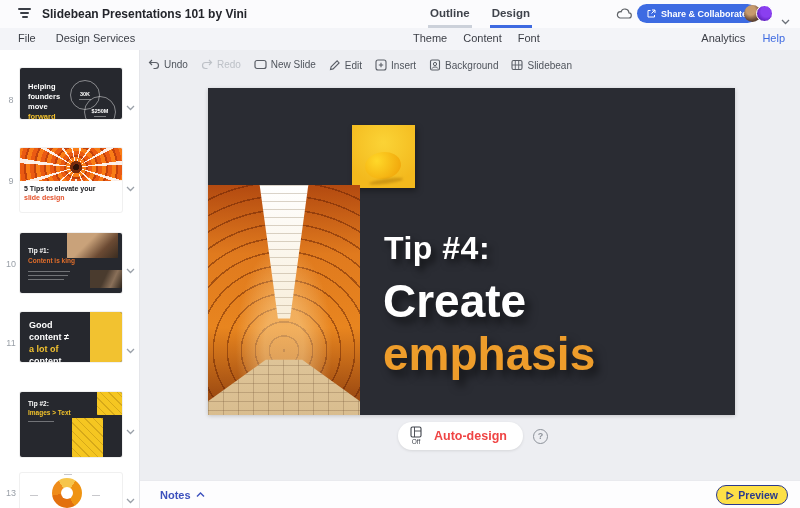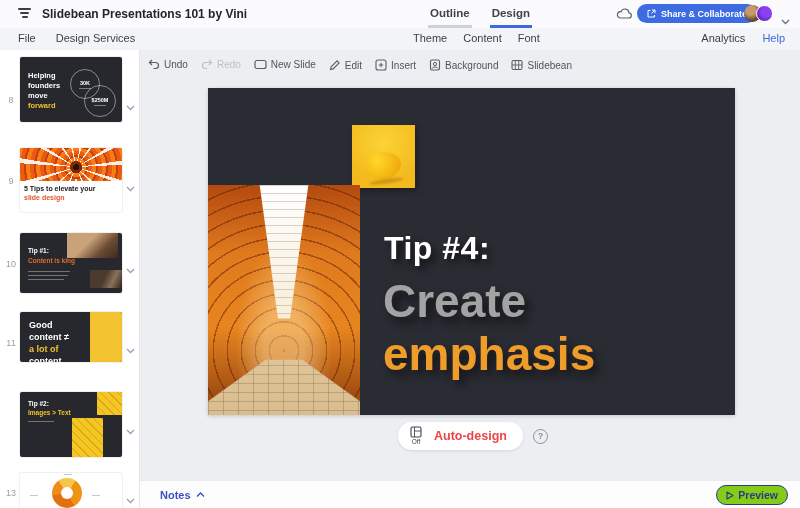--- a/index.html
+++ b/index.html
@@ -37,21 +37,21 @@
 
   
   .sidebar { position:absolute; left:0; top:50px; width:140px; height:458px; background:#fff; border-right:1px solid #e5e6ea; overflow:hidden; z-index:4; }
   .slide-num { position:absolute; left:5px; font-size:9px; color:#9aa0a8; width:12px; text-align:center; }
   .thumb-chev { position:absolute; left:126px; }
   .thumb { position:absolute; left:20px; width:102px; border-radius:2px; overflow:hidden; box-shadow:0 0 0 1px rgba(0,0,0,.06); }
   .thumb.dark { background:#26282e; }
   .thumb.light { background:#fff; }
 
   
-  .t8 { top:7px; height:65px; }
+  .t8 { top:18px; height:51px; }
   .t8 .txt { position:absolute; left:8px; top:14px; font-size:7.5px; font-weight:800; color:#fff; line-height:10px; }
   .t8 .accent { color:#f0c02e; }
   .stat-circle { position:absolute; border:1px solid rgba(255,255,255,.45); border-radius:50%; color:#fff; display:flex; flex-direction:column; align-items:center; justify-content:center; }
   .stat1 { width:30px; height:30px; left:50px; top:12px; font-size:5.5px; font-weight:700; }
   .stat2 { width:32px; height:32px; left:64px; top:28px; font-size:5.5px; font-weight:700; }
   .stat-sub { width:12px; height:1px; background:rgba(255,255,255,.4); margin-top:2px; }
 
   
   .t9 { top:98px; height:64px; }
   .t9 .img { position:absolute; left:0; top:0; width:102px; height:33px;
@@ -116,33 +116,33 @@
     clip-path:polygon(34% 0, 66% 0, 54% 58%, 46% 58%);
     background:repeating-linear-gradient(180deg, rgba(150,130,100,.35) 0 1px, rgba(0,0,0,0) 1px 8px), linear-gradient(#ffffff, #f6ead2 70%, #e3d2b4); }
   .t-floor { position:absolute; left:0; top:0; width:100%; height:100%;
     clip-path:polygon(0 100%, 100% 100%, 100% 94%, 62% 76%, 38% 76%, 0 94%);
     background:
       repeating-linear-gradient(90deg, rgba(120,90,60,.3) 0 1px, rgba(0,0,0,0) 1px 15px),
       repeating-linear-gradient(180deg, rgba(120,90,60,.3) 0 1px, rgba(0,0,0,0) 1px 9px),
       linear-gradient(#eedbb4, #d9bd8f); }
 
   .tip-label { position:absolute; left:176px; top:144px; font-size:32px; font-weight:800; color:#fff; line-height:1; letter-spacing:.5px; text-shadow:4px 5px 7px rgba(0,0,0,.6); }
-  .headline1 { position:absolute; left:175px; top:190px; font-size:46px; font-weight:800; color:#a3a3a3; line-height:1; text-shadow:5px 6px 8px rgba(0,0,0,.55); }
+  .headline1 { position:absolute; left:175px; top:190px; font-size:46px; font-weight:800; color:#ffffff; line-height:1; text-shadow:5px 6px 8px rgba(0,0,0,.55); }
   .headline2 { position:absolute; left:175px; top:243px; font-size:46px; font-weight:800; color:#ee9d2b; line-height:1; text-shadow:5px 6px 8px rgba(0,0,0,.55); }
 
   .autodesign { position:absolute; left:258px; top:372px; height:28px; display:flex; align-items:center; }
   .ad-pill { height:28px; background:#fff; border-radius:15px; box-shadow:0 1px 3px rgba(0,0,0,.1); display:flex; align-items:center; padding:0 16px 0 12px; gap:12px; }
   .ad-toggle { display:flex; flex-direction:column; align-items:center; line-height:1; }
   .ad-off { font-size:6.5px; color:#3f434b; margin-top:1px; }
   .ad-label { font-size:12.5px; font-weight:700; color:#ef4444; }
   .ad-help { margin-left:10px; width:15px; height:15px; border:1.2px solid #8d929a; border-radius:50%; color:#8d929a; font-size:9px; font-weight:700; display:flex; align-items:center; justify-content:center; }
 
   .footer { position:absolute; left:0; bottom:0; width:660px; height:28px; background:#fdfdfe; border-top:1px solid #e9eaee; }
   .notes { position:absolute; left:20px; top:8px; display:flex; align-items:center; gap:5px; font-size:11px; font-weight:700; color:#3c50bd; }
-  .preview-btn { position:absolute; right:12px; top:4px; height:20px; border:1.5px solid #2b3a8c; border-radius:11px; background:#84cc16; display:flex; align-items:center; gap:4px; padding:0 9px; font-size:10.5px; font-weight:700; color:#2b3a8c; }
+  .preview-btn { position:absolute; right:12px; top:4px; height:20px; border:1.5px solid #2b3a8c; border-radius:11px; background:#fde047; display:flex; align-items:center; gap:4px; padding:0 9px; font-size:10.5px; font-weight:700; color:#2b3a8c; }
 </style>
 </head>
 <body>
 
 <div class="app">
 
   <div class="header">
     <div class="logo">
         <i></i>
         <i></i>

